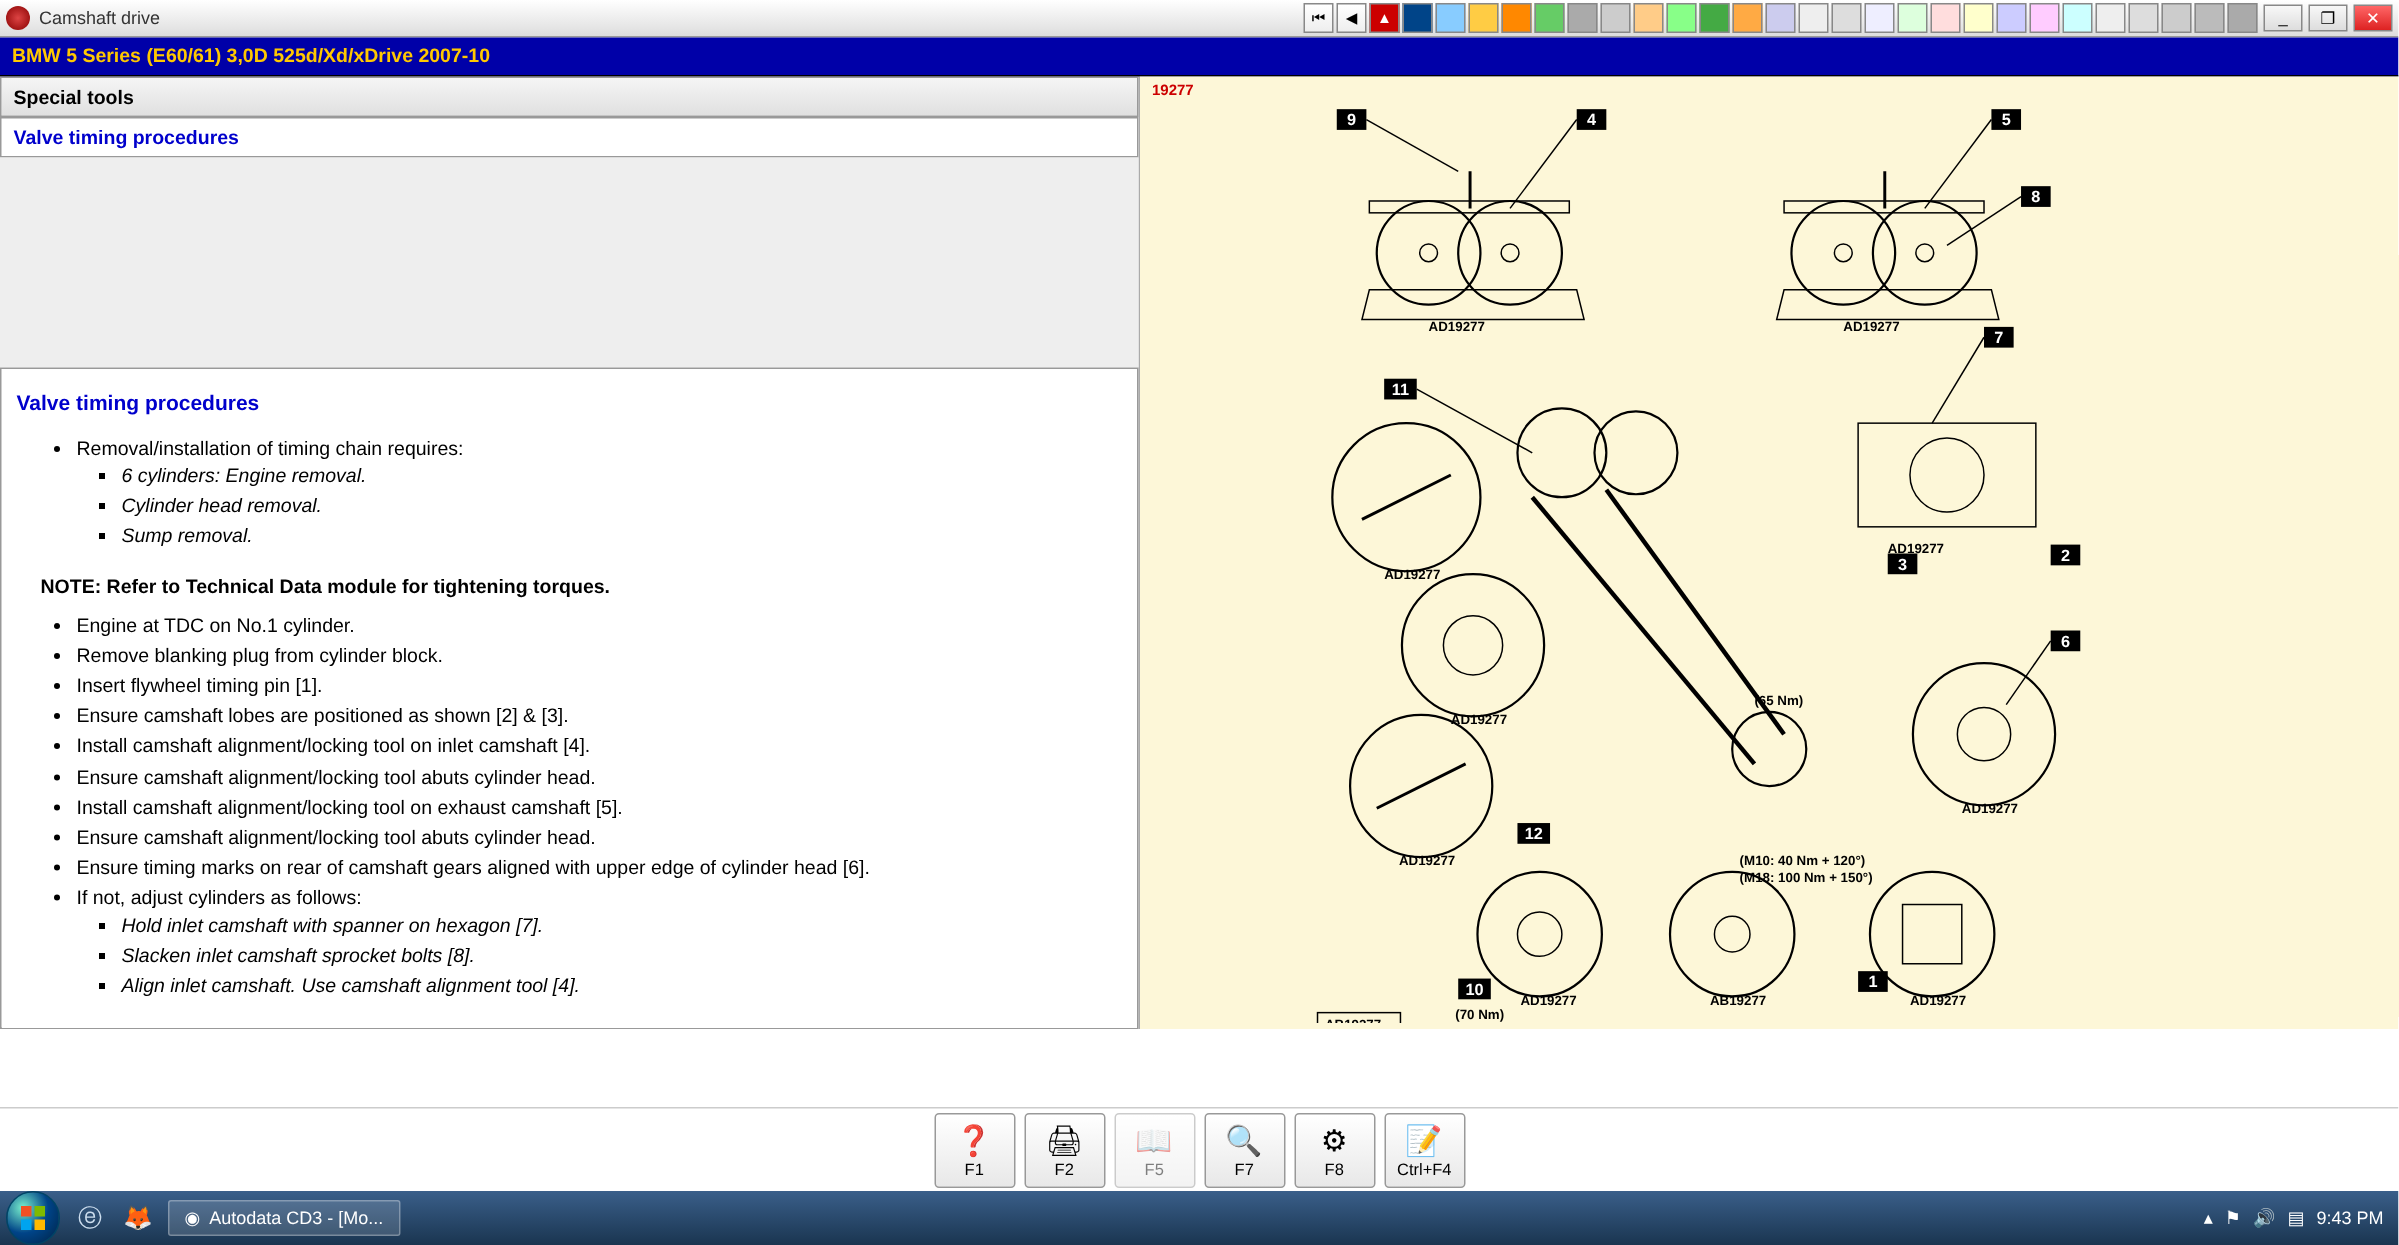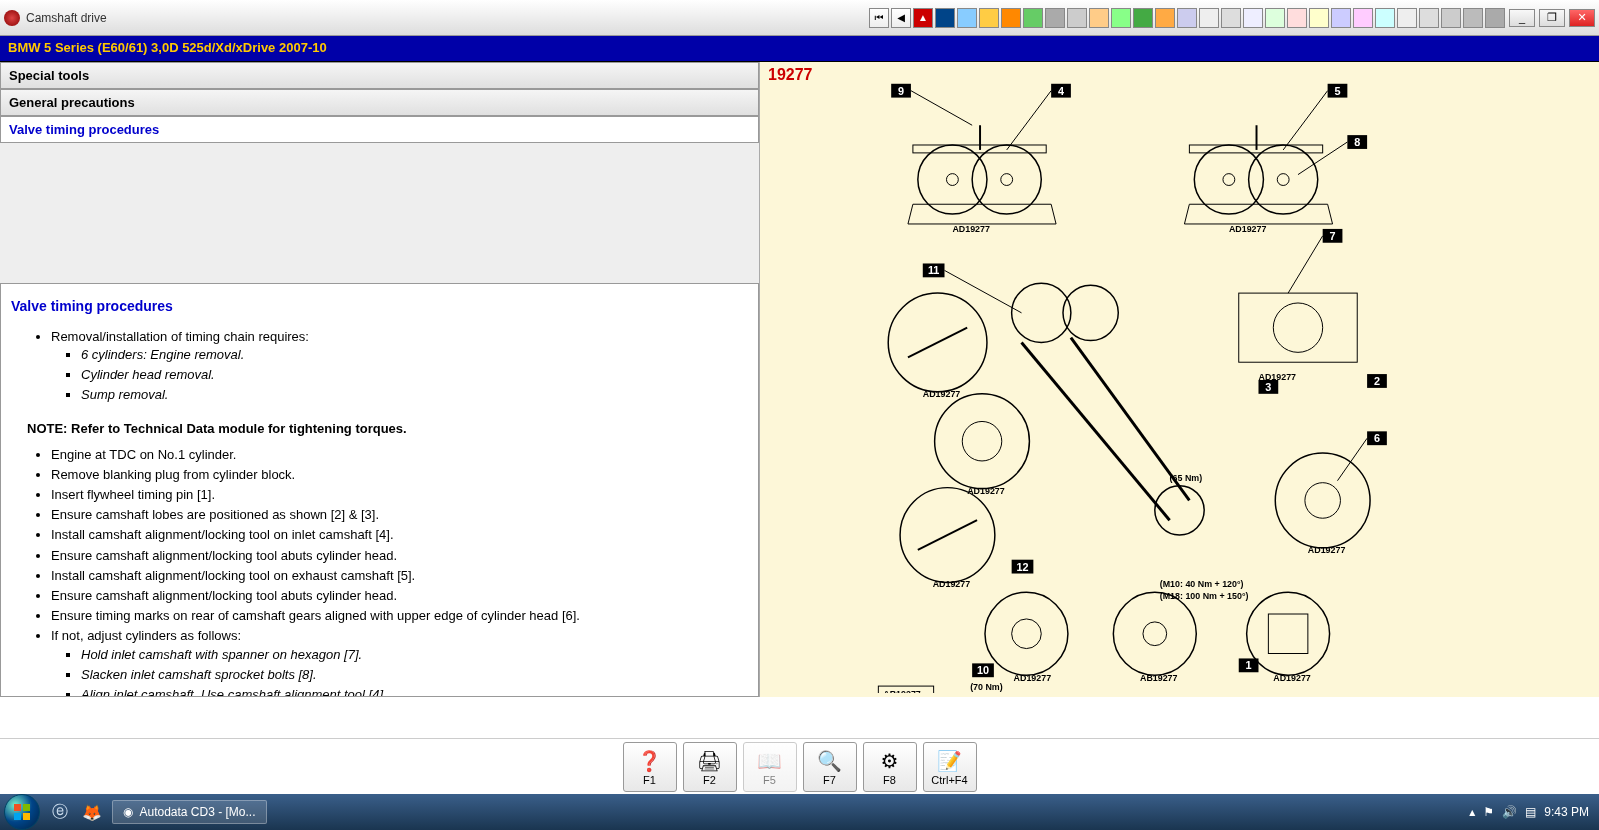--- a/index.html
+++ b/index.html
@@ -1,38 +1,38 @@
 <!DOCTYPE html>
 <html><head>
 <meta charset="utf-8">
 <style>
 * { margin: 0; padding: 0; box-sizing: border-box; }
 body { font-family: Arial, sans-serif; font-size: 13px; background: #fff; width: 1599px; height: 830px; overflow: hidden; position: relative; }
-.titlebar { height: 36px; background: linear-gradient(#fff, #ddd); border-bottom: 1px solid #999; display: flex; align-items: center; padding: 0 4px; justify-content: space-between; }
+.titlebar { height: 25px; background: linear-gradient(#fff, #ddd); border-bottom: 1px solid #999; display: flex; align-items: center; padding: 0 4px; justify-content: space-between; }
 .titlebar-left { display: flex; align-items: center; gap: 6px; }
 .titlebar-icon { width: 16px; height: 16px; background: radial-gradient(circle, #d44, #800); border-radius: 50%; }
 .titlebar-title { font-size: 12px; color: #333; }
 .titlebar-right { display: flex; align-items: center; gap: 2px; }
 .toolbar-icon { width: 20px; height: 20px; border: 1px solid #888; background: linear-gradient(#fff,#eee); display:inline-flex; align-items:center; justify-content:center; font-size:10px; cursor:pointer; }
 .win-btn { width: 26px; height: 18px; border: 1px solid #888; background: linear-gradient(#f8f8f8,#ddd); display:inline-flex; align-items:center; justify-content:center; font-size:11px; margin-left:2px; cursor:pointer; }
 .win-btn.close { background: linear-gradient(#f66,#d22); color:#fff; }
 .vehicle-bar { background: #0000a8; color: #ffc800; padding: 4px 8px; font-size: 13px; font-weight: bold; line-height: 1.3; border-bottom:1px solid #000; }
 .main-area { display: flex; height: 635px; }
 .left-pane { width: 760px; display:flex; flex-direction:column; border-right:1px solid #aaa; }
 .accordion-item { background: linear-gradient(#f5f5f5,#e0e0e0); border: 1px solid #999; padding: 5px 8px; font-weight: bold; font-size: 13px; cursor:pointer; }
 .accordion-item.active { color: #0000cc; background:#fff; }
 .spacer-area { flex: 0 0 140px; background:#eee; }
 .content-area { flex:1; background:#fff; border:1px solid #999; padding: 14px 10px; overflow-y:scroll; position:relative; }
 .section-title { color: #0000cc; font-weight: bold; margin-bottom: 14px; font-size:14px; }
 .content-area ul { margin-left: 40px; margin-bottom: 10px; }
 .content-area ul ul { list-style-type: square; margin-left: 30px; margin-bottom:0;font-style:italic; }
 .content-area li { margin-bottom: 2px; line-height:1.4; }
 .note { font-weight: bold; margin: 16px 0 10px 16px; }
 .right-pane { flex:1; background: #fdf7d8; position:relative; padding:4px; overflow:hidden; }
-.diagram-id { color: #c00; font-weight: bold; font-size: 16px; position:absolute; top:4px; left:8px; }
+.diagram-id { color: #c00; font-weight: bold; font-size: 10px; position:absolute; top:4px; left:8px; }
 .diagram-svg { width:100%; height:100%; }
 .bottom-toolbar { position:absolute; bottom:36px; left:0; right:0; height:56px; background:#fff; display:flex; justify-content:center; align-items:center; gap:6px; border-top:1px solid #ccc;}
 .tool-btn { width:54px; height:50px; border:1px solid #999; background:linear-gradient(#fff,#e8e8e8); display:flex; flex-direction:column; align-items:center; justify-content:center; font-size:11px; cursor:pointer; border-radius:3px;}
 .tool-btn .ticon{ font-size:20px; height:26px; display:flex;align-items:center;}
 .tool-btn.disabled{opacity:.5;}
 .taskbar { position:absolute; bottom:0; left:0; right:0; height:36px; background: linear-gradient(#3a5f8a,#1a3550); display:flex; align-items:center; padding:0 4px; justify-content:space-between; }
 .taskbar-left{display:flex;align-items:center;gap:8px;}
 .start-orb{width:36px;height:36px;border-radius:50%;background:radial-gradient(circle at 30% 30%,#7ec,#048,#024);border:1px solid #046;cursor:pointer;display:flex;align-items:center;justify-content:center;}
 .task-icon{width:24px;height:24px;display:flex;align-items:center;justify-content:center;cursor:pointer;color:#cde;font-size:16px;}
 .task-item{background:rgba(255,255,255,.15);border:1px solid rgba(255,255,255,.3);padding:4px 10px;color:#fff;font-size:12px;display:flex;align-items:center;gap:6px;cursor:pointer;border-radius:2px;}
@@ -86,21 +86,20 @@
   </div>
 </div>
 
 <div class="vehicle-bar">
   <div>BMW   5 Series (E60/61) 3,0D 525d/Xd/xDrive 2007-10</div>
 </div>
 
 <div class="main-area">
   <div class="left-pane">
     <div class="accordion-item">Special tools</div>
-    <div class="accordion-item">General precautions</div>
     <div class="accordion-item active">Valve timing procedures</div>
     <div class="spacer-area"></div>
     <div class="content-area">
       <div class="section-title">Valve timing procedures</div>
       <ul>
         <li><span>Removal/installation of timing chain requires:</span>
           <ul>
             <li>6 cylinders: Engine removal.</li>
             <li>Cylinder head removal.</li>
             <li>Sump removal.</li>

